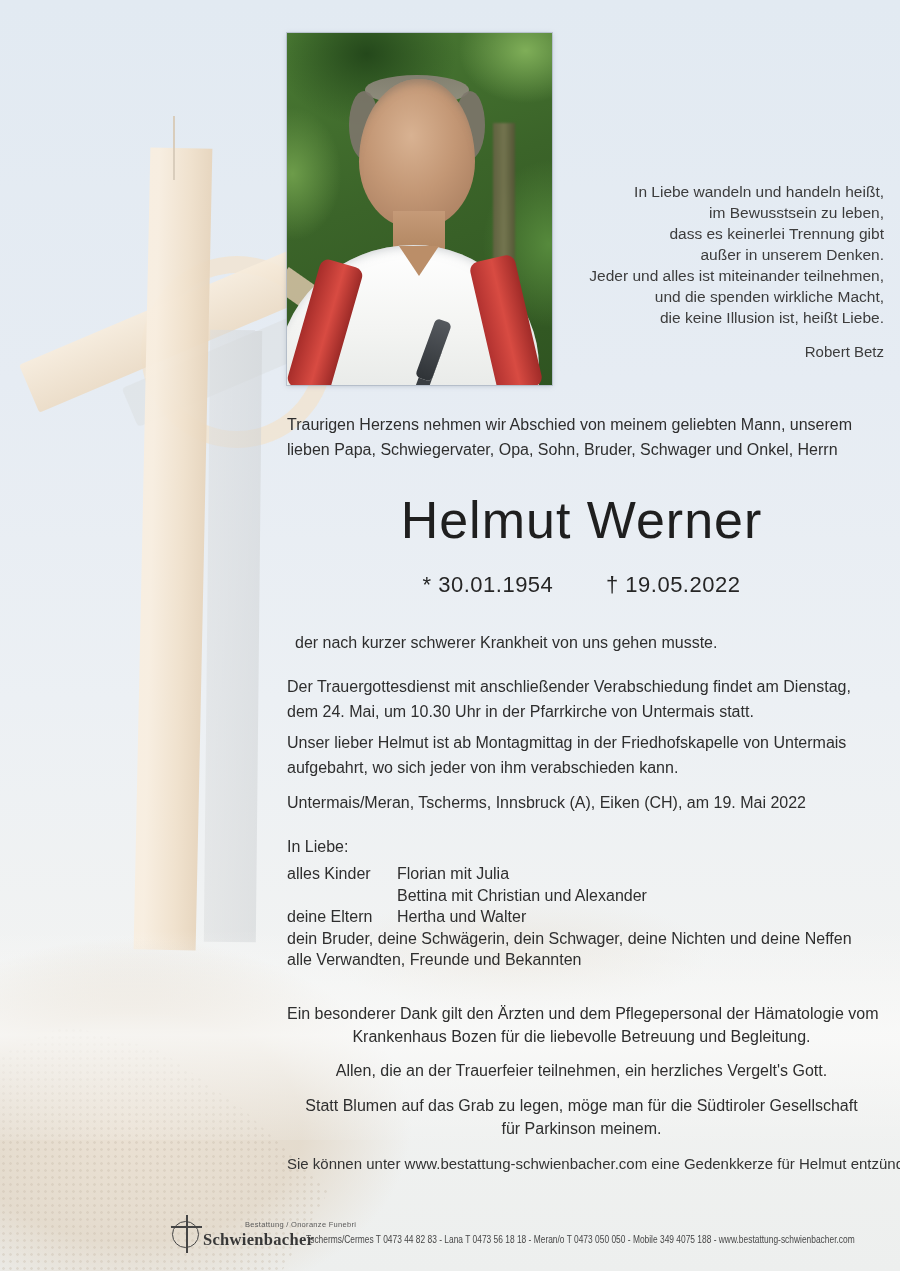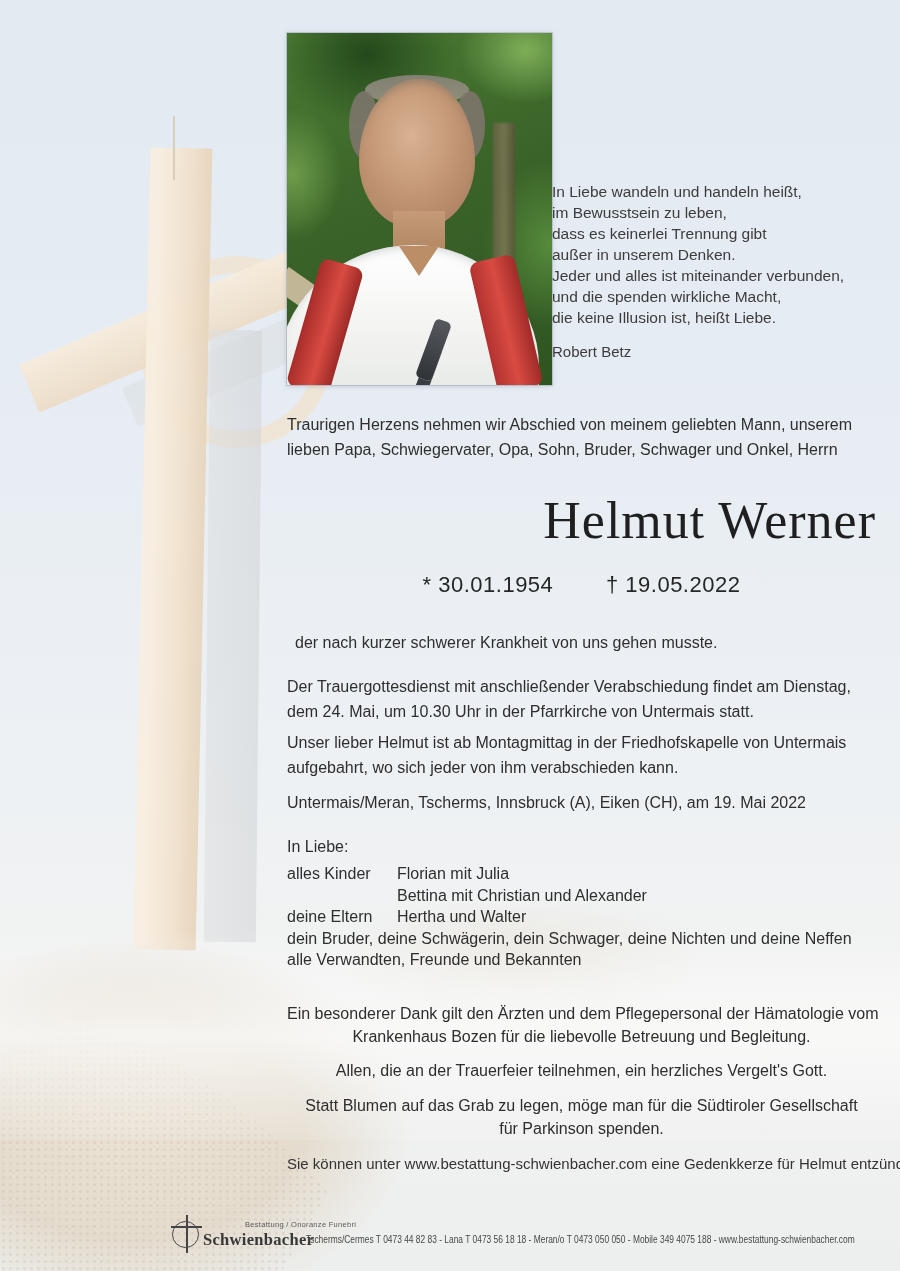--- a/index.html
+++ b/index.html
@@ -53,24 +53,24 @@
   }
   .neck { left:106px; top:178px; width:52px; height:44px; background:linear-gradient(180deg,#c event;)} 
   .neck { left:106px; top:178px; width:52px; height:44px; background:linear-gradient(180deg,#c59a78,#b0855f); }
   .shirt { left:-10px; top:212px; width:262px; height:142px; background:linear-gradient(180deg,#ffffff 0%,#f3f4f2 60%,#e9ebe9 100%);
     border-radius:52% 48% 0 0 / 92% 86% 0 0; box-shadow:inset 0 8px 12px -8px rgba(160,165,170,.7); }
   .vneck { left:112px; top:213px; width:0; height:0; border-left:20px solid transparent; border-right:20px solid transparent; border-top:30px solid #bb8e68; }
   .strap-l { left:16px; top:228px; width:44px; height:132px; background:linear-gradient(90deg,#a72d2a,#d84b42 55%,#9c2a27); transform:rotate(16deg); border-radius:9px; }
   .strap-r { left:196px; top:224px; width:46px; height:134px; background:linear-gradient(90deg,#b23230,#d84b42 50%,#a02b28); transform:rotate(-13deg); border-radius:9px; }
   .shades { left:138px; top:286px; width:17px; height:62px; background:linear-gradient(180deg,#55595e,#2f3337); transform:rotate(20deg); border-radius:5px; box-shadow:2px 26px 0 -2px #3a3e42; }
   
-  .quote { position:absolute; left:552px; top:181px; width:332px; text-align:left; font-size:15.5px; line-height:21px; color:#3c3c3c; }
+  .quote { position:absolute; left:552px; top:181px; width:332px; text-align:right; font-size:15.5px; line-height:21px; color:#3c3c3c; }
   .quote .author { margin-top:13px; font-size:15px; color:#3c3c3c; }
   .announce { position:absolute; left:287px; top:412px; font-size:16px; line-height:25px; white-space:nowrap; }
-  .name { position:absolute; left:287px; top:492px; width:589px; text-align:right; font-size:52px; letter-spacing:1px; color:#1f1f1f; line-height:1.1;font-family:Liberation Serif, serif; }
+  .name { position:absolute; left:287px; top:492px; width:589px; text-align:center; font-size:52px; letter-spacing:1px; color:#1f1f1f; line-height:1.1; }
   .dates { position:absolute; left:287px; top:572px; width:589px; text-align:center; font-size:22px; letter-spacing:.5px; color:#262626; }
   .dates span { margin:0 23px; }
   .para { position:absolute; left:287px; font-size:16px; line-height:25px; white-space:nowrap; }
   .p1 { top:630px;margin-left:8px; } .p2 { top:674px; } .p3 { top:730px; } .places { top:790px; } .inlove { top:834px; }
   .family { position:absolute; left:287px; top:863px; font-size:16px; line-height:21.5px; white-space:nowrap; }
   .family .lab { display:inline-block; width:110px; }
   .thanks { position:absolute; left:287px; width:589px; text-align:center; font-size:16px; line-height:23px; white-space:nowrap; }
   .t1 { top:1002px; } .t2 { top:1059px; } .t3 { top:1094px; }
   .candle { position:absolute; left:287px; top:1155px; width:589px; text-align:center; font-size:15px; color:#333; white-space:nowrap; }
   
@@ -111,21 +111,21 @@
     <div class="strap-l"></div>
     <div class="strap-r"></div>
     <div class="shades"></div>
   </div>
 
   <div class="quote">
     <div>In Liebe wandeln und handeln heißt,</div>
     <div>im Bewusstsein zu leben,</div>
     <div>dass es keinerlei Trennung gibt</div>
     <div>außer in unserem Denken.</div>
-    <div>Jeder und alles ist miteinander verbunden,</div>
+    <div>Jeder und alles ist miteinander teilnehmen,</div>
     <div>und die spenden wirkliche Macht,</div>
     <div>die keine Illusion ist, heißt Liebe.</div>
     <div class="author">Robert Betz</div>
   </div>
 
   <div class="announce">
     <div>Traurigen Herzens nehmen wir Abschied von meinem geliebten Mann, unserem</div>
     <div>lieben Papa, Schwiegervater, Opa, Sohn, Bruder, Schwager und Onkel, Herrn</div>
   </div>
 
@@ -159,21 +159,21 @@
 
   <div class="thanks t1">
     <div>Ein besonderer Dank gilt den Ärzten und dem Pflegepersonal der Hämatologie vom</div>
     <div>Krankenhaus Bozen für die liebevolle Betreuung und Begleitung.</div>
   </div>
   <div class="thanks t2">
     <div>Allen, die an der Trauerfeier teilnehmen, ein herzliches Vergelt's Gott.</div>
   </div>
   <div class="thanks t3">
     <div>Statt Blumen auf das Grab zu legen, möge man für die Südtiroler Gesellschaft</div>
-    <div>für Parkinson spenden.</div>
+    <div>für Parkinson meinem.</div>
   </div>
 
   <div class="candle">Sie können unter www.bestattung-schwienbacher.com eine Gedenkkerze für Helmut entzünden.</div>
 
   <div class="logo">
     <div class="circ"></div>
     <div class="v"></div>
     <div class="h"></div>
   </div>
   <div class="tagline">Bestattung / Onoranze Funebri</div>

